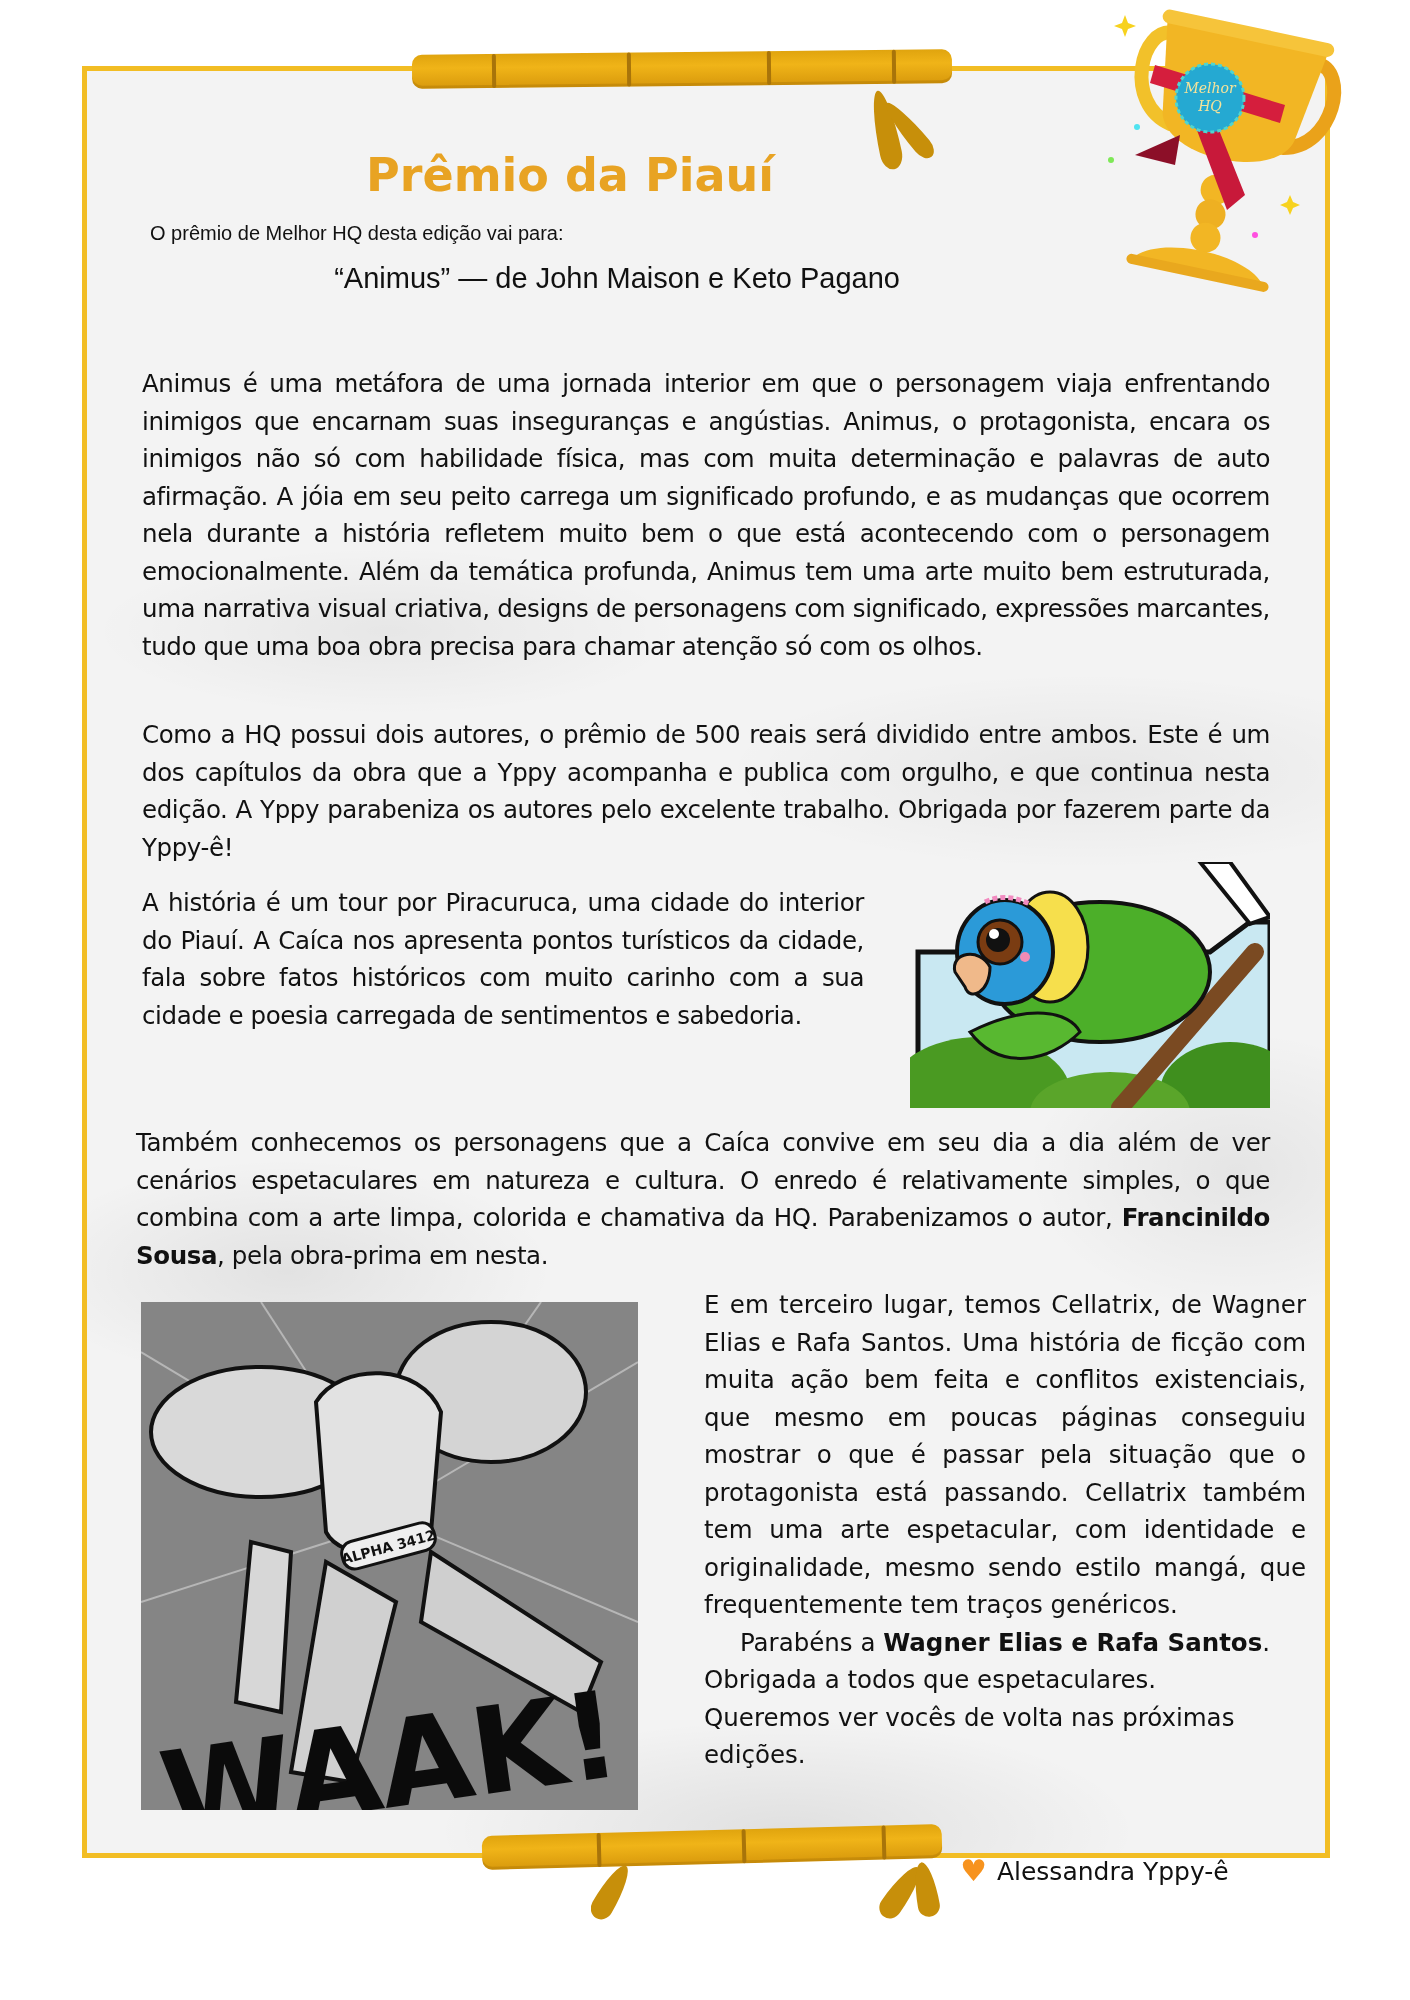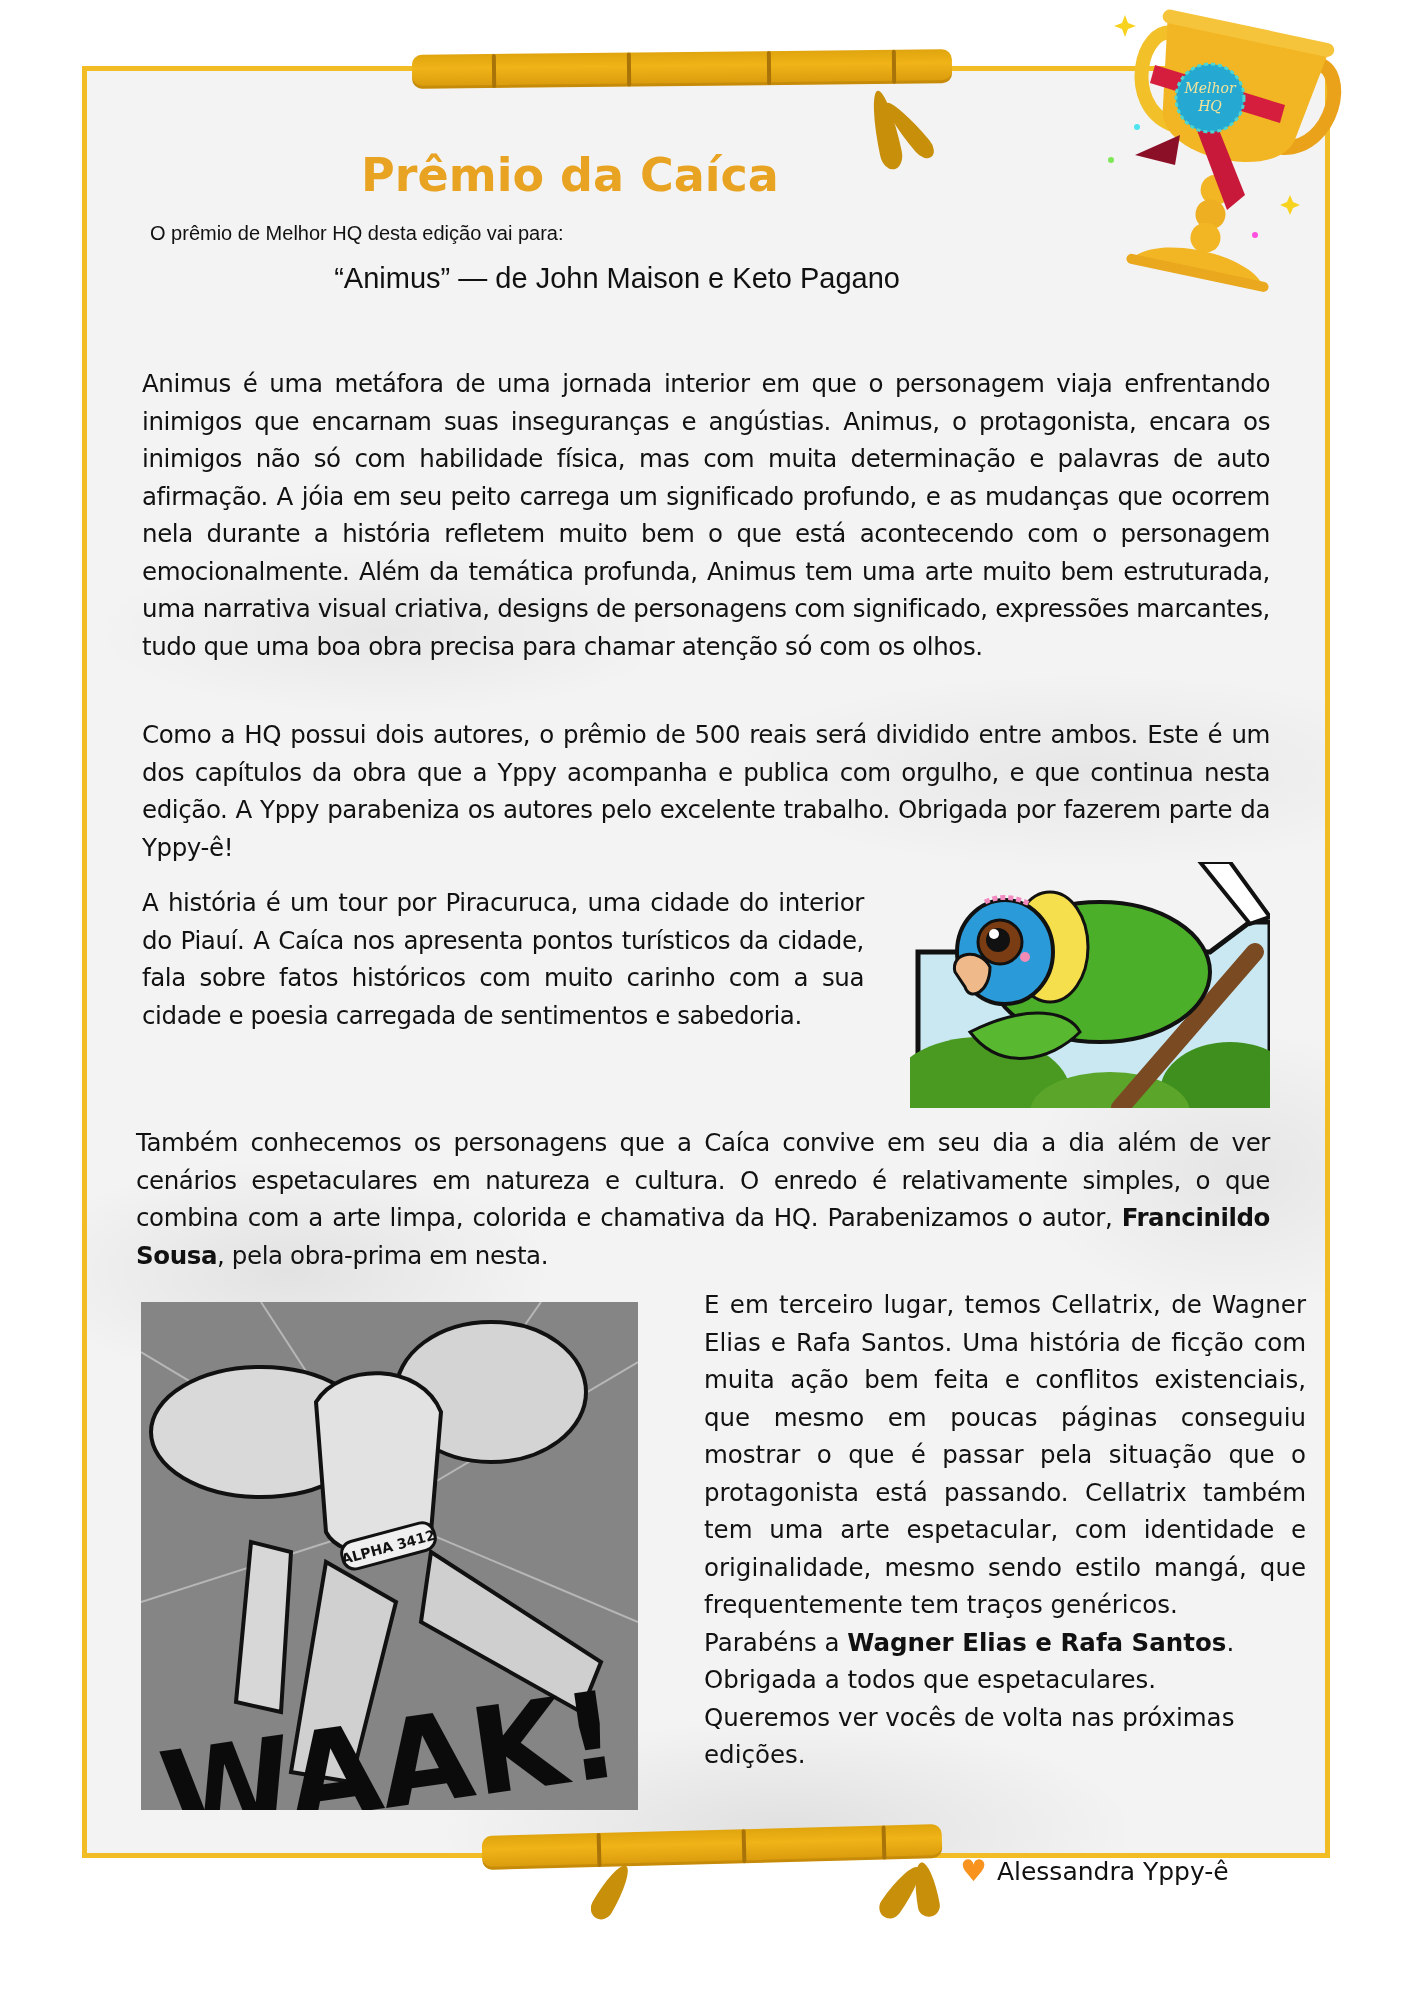--- a/index.html
+++ b/index.html
@@ -110,21 +110,21 @@
   <circle cx="115" cy="93" r="34" fill="#25a9d2" stroke="#4fd6d0" stroke-width="3" stroke-dasharray="4 3"></circle>
   <text x="115" y="88" text-anchor="middle" font-family="DejaVu Serif, serif" font-style="italic" font-size="14" fill="#f6e39a">Melhor</text>
   <text x="115" y="106" text-anchor="middle" font-family="DejaVu Serif, serif" font-style="italic" font-size="14" fill="#f6e39a">HQ</text>
   <path d="M30 10 l3 8 l8 3 l-8 3 l-3 8 l-3 -8 l-8 -3 l8 -3 z" fill="#f7d21e"></path>
   <path d="M195 190 l3 7 l7 3 l-7 3 l-3 7 l-3 -7 l-7 -3 l7 -3 z" fill="#f7d21e"></path>
   <circle cx="160" cy="230" r="3" fill="#ff4fe0"></circle>
   <circle cx="16" cy="155" r="3" fill="#7ee857"></circle>
   <circle cx="42" cy="122" r="3" fill="#4fe3f0"></circle>
 </svg>
 
-<div class="title">Prêmio da Caíca</div>
+<div class="title">Prêmio da Piauí</div>
 <div class="subtitle">O prêmio de Melhor HQ desta edição vai para:</div>
 <div class="winner">“Animus” — de John Maison e Keto Pagano</div>
 
 <div class="p p1">Animus é uma metáfora de uma jornada interior em que o personagem viaja enfrentando inimigos que encarnam suas inseguranças e angústias. Animus, o protagonista, encara os inimigos não só com habilidade física, mas com muita determinação e palavras de auto afirmação. A jóia em seu peito carrega um significado profundo, e as mudanças que ocorrem nela durante a história refletem muito bem o que está acontecendo com o personagem emocionalmente. Além da temática profunda, Animus tem uma arte muito bem estruturada, uma narrativa visual criativa, designs de personagens com significado, expressões marcantes, tudo que uma boa obra precisa para chamar atenção só com os olhos.</div>
 <div class="p p2">Como a HQ possui dois autores, o prêmio de 500 reais será dividido entre ambos. Este é um dos capítulos da obra que a Yppy acompanha e publica com orgulho, e que continua nesta edição. A Yppy parabeniza os autores pelo excelente trabalho. Obrigada por fazerem parte da Yppy-ê!</div>
 
 <div class="p p3">
   <div>A história é um tour por Piracuruca, uma cidade do interior do Piauí. A Caíca nos apresenta pontos turísticos da cidade, fala sobre fatos históricos com muito carinho com a sua cidade e poesia carregada de sentimentos e sabedoria.</div>
 </div>
 
@@ -165,21 +165,21 @@
   <rect x="200" y="230" width="95" height="28" rx="12" fill="#efefef" stroke="#111" stroke-width="3" transform="rotate(-15 247 244)"></rect>
   <text x="247" y="250" text-anchor="middle" font-family="DejaVu Sans, sans-serif" font-weight="bold" font-size="14" fill="#111" transform="rotate(-15 247 244)">ALPHA 3412</text>
   <path d="M185 260 L150 470 L210 480 L255 300 Z" fill="#d0d0d0" stroke="#111" stroke-width="4"></path>
   <path d="M290 250 L460 360 L440 410 L280 320 Z" fill="#cfcfcf" stroke="#111" stroke-width="4"></path>
   <path d="M110 240 L95 400 L140 410 L150 250 Z" fill="#d7d7d7" stroke="#111" stroke-width="4"></path>
   <text x="250" y="505" text-anchor="middle" font-family="DejaVu Sans, sans-serif" font-weight="bold" font-size="120" fill="#0b0b0b" transform="rotate(-8 250 470)">WAAK!</text>
 </svg>
 
 <div class="p p5">
   <div>E em terceiro lugar, temos Cellatrix, de Wagner Elias e Rafa Santos. Uma história de ficção com muita ação bem feita e conflitos existenciais, que mesmo em poucas páginas conseguiu mostrar o que é passar pela situação que o protagonista está passando. Cellatrix também tem uma arte espetacular, com identidade e originalidade, mesmo sendo estilo mangá, que frequentemente tem traços genéricos.</div>
-  <div style="text-align:left"><span>Parabéns a </span><b>Wagner Elias e Rafa Santos</b><span>.</span></div>
+  <div style="text-align:center"><span>Parabéns a </span><b>Wagner Elias e Rafa Santos</b><span>.</span></div>
   <div style="text-align:left">Obrigada a todos que espetaculares.</div>
   <div style="text-align:left">Queremos ver vocês de volta nas próximas edições.</div>
 </div>
 
 <div class="signature">
   <span class="heart">♥</span>
   <span>Alessandra Yppy-ê</span>
 </div>
 
 </body></html>

